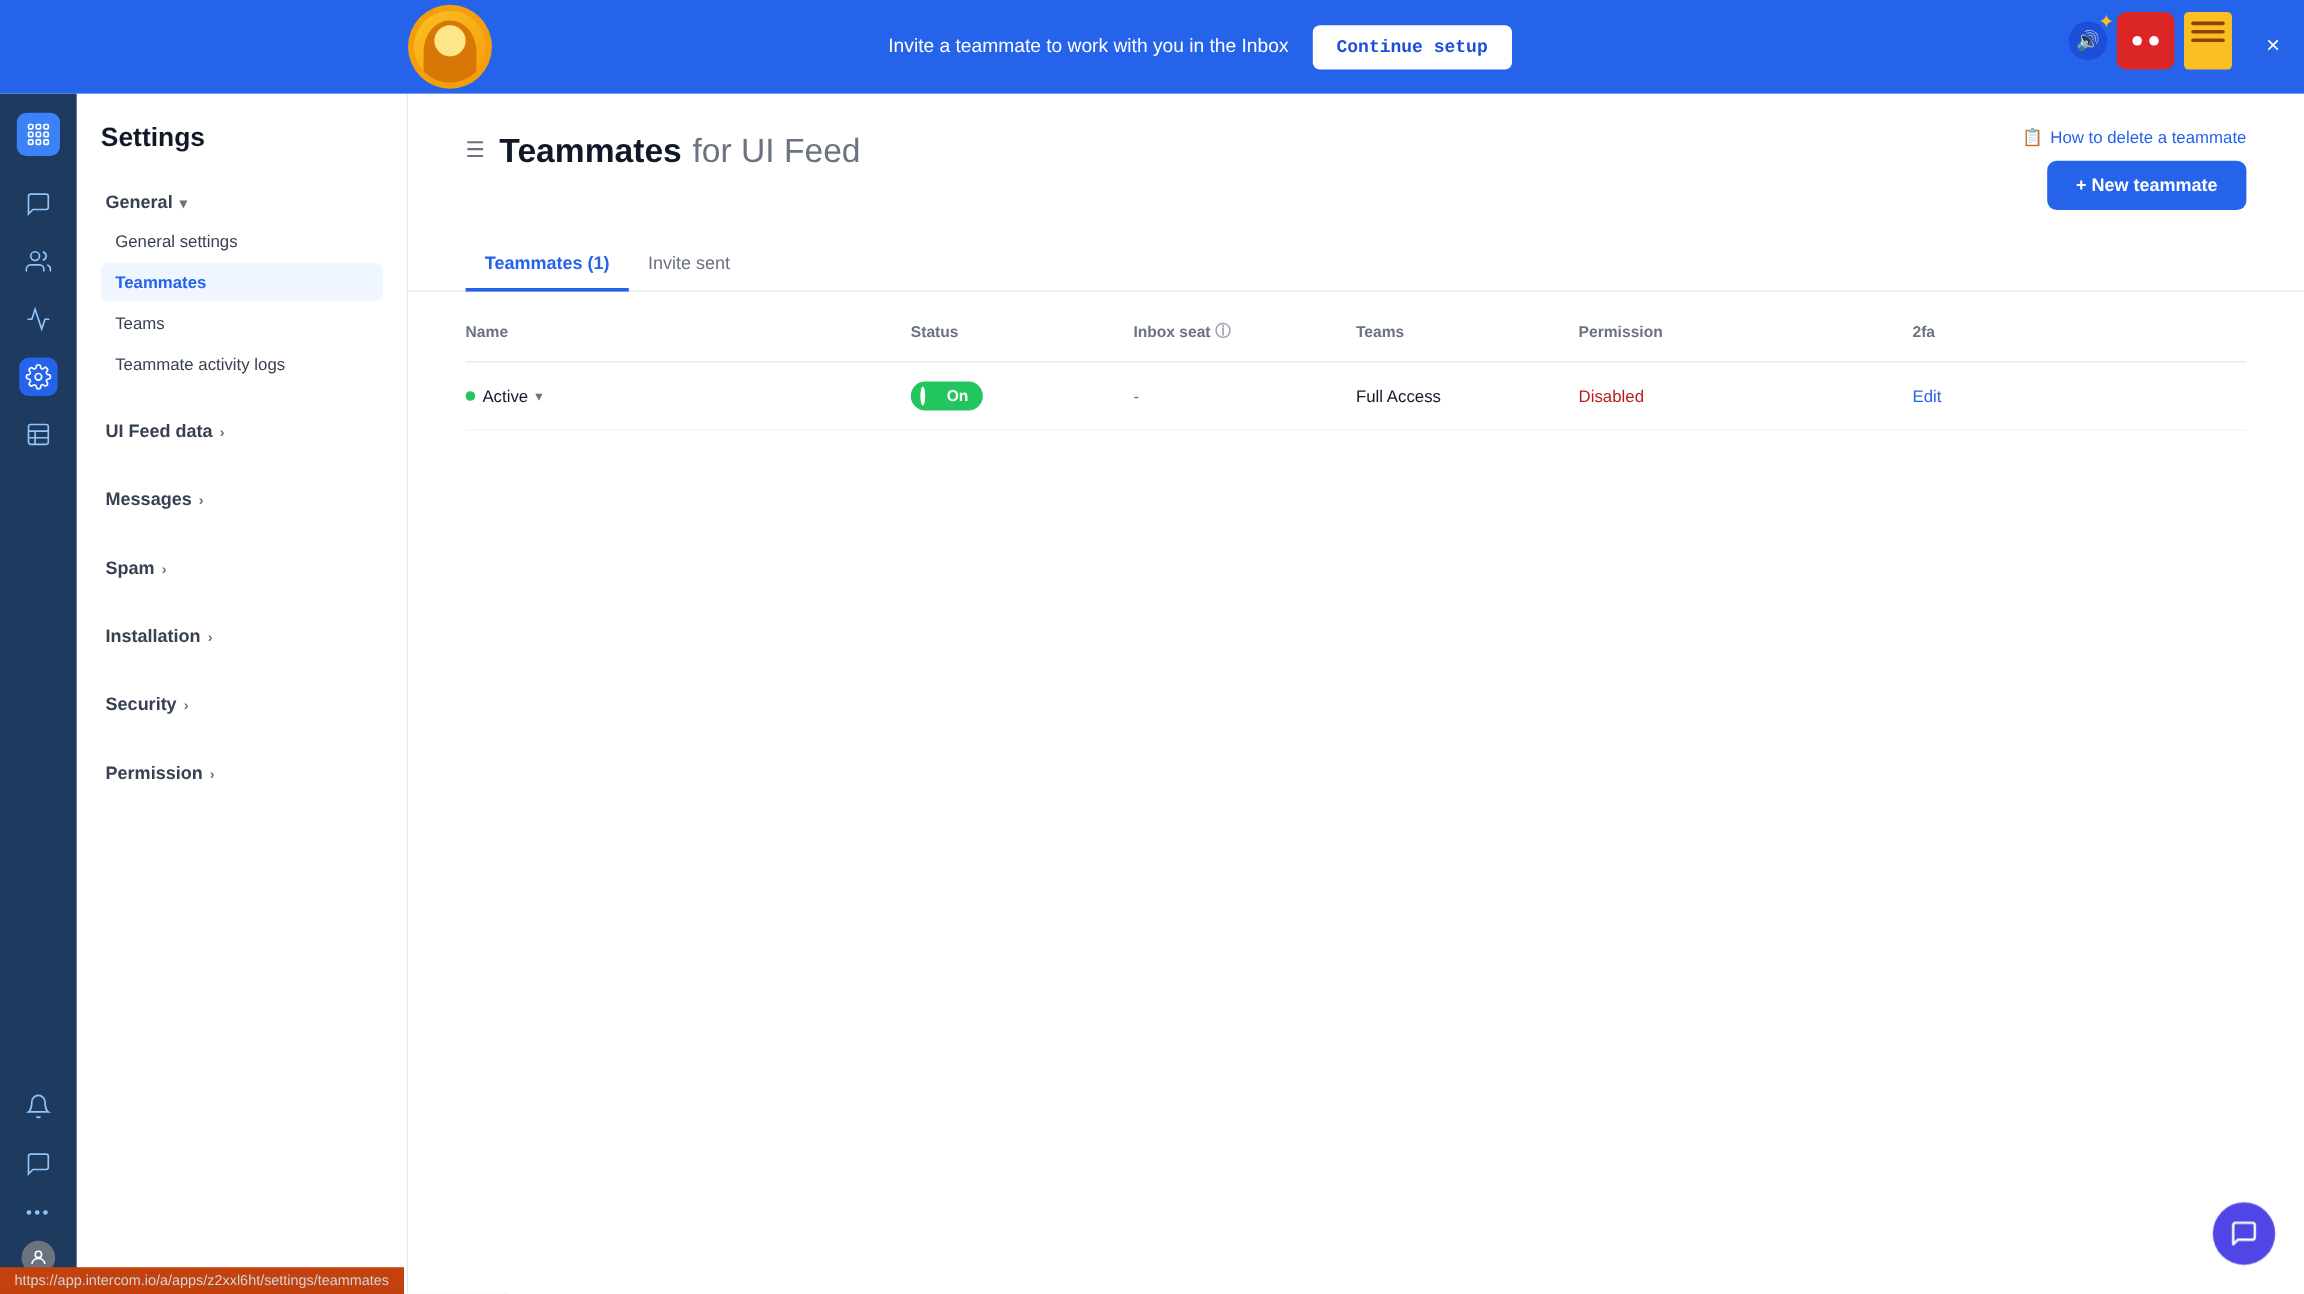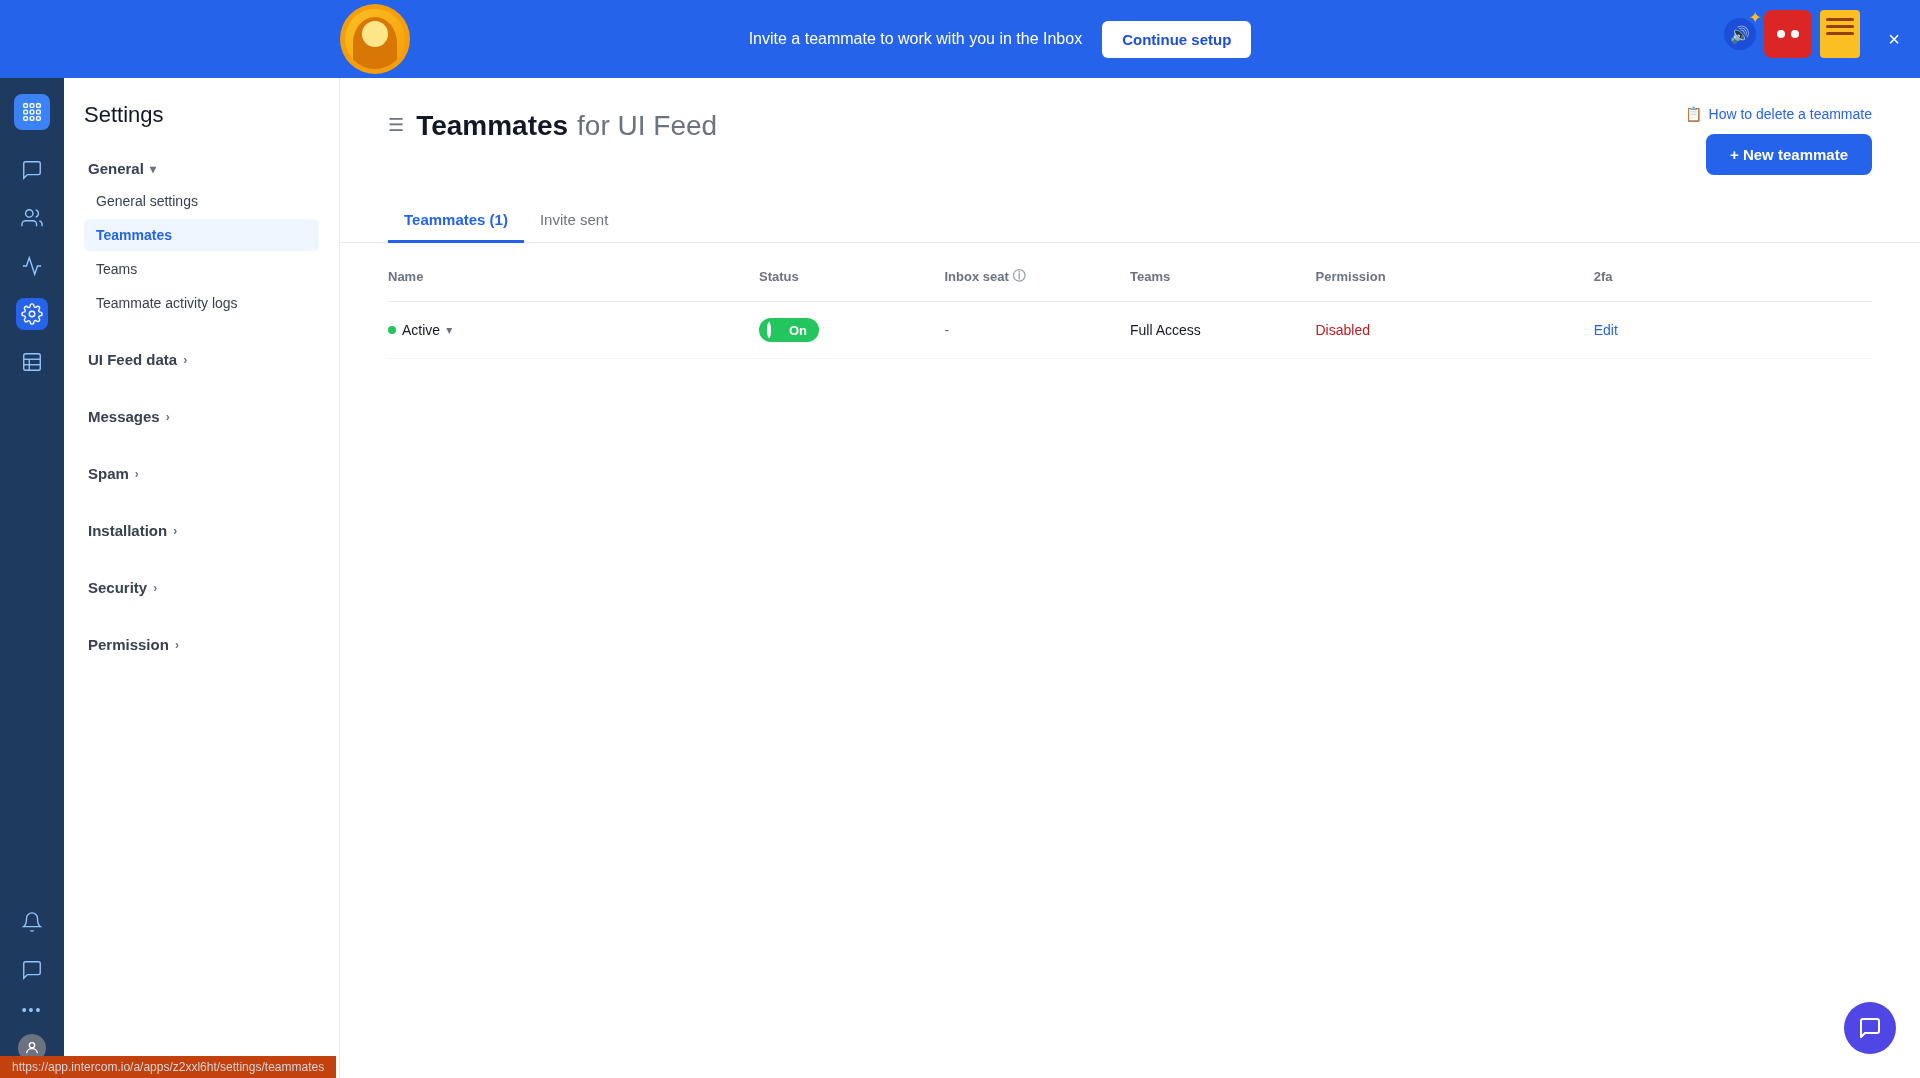--- a/index.html
+++ b/index.html
@@ -62,20 +62,21 @@
     .banner-btn {
       background: white;
       color: #1d4ed8;
       border: none;
       padding: 10px 20px;
       border-radius: 6px;
       font-size: 15px;
       font-weight: 600;
       cursor: pointer;
       margin-left: 20px;
+      font-family: Liberation Mono, monospace;
     }
     .banner-close {
       position: absolute;
       right: 20px;
       top: 50%;
       transform: translateY(-50%);
       color: white;
       font-size: 20px;
       cursor: pointer;
       background: none;
@@ -190,21 +191,21 @@
     
     .left-sidebar {
       width: 276px;
       background: white;
       border-right: 1px solid #e5e7eb;
       padding: 24px 20px;
       overflow-y: auto;
     }
     .sidebar-title {
       font-size: 22px;
-      font-weight: 400;
+      font-weight: 700;
       color: #111827;
       margin-bottom: 20px;
     }
     .sidebar-section {
       margin-bottom: 8px;
       margin-top: 24px;
     }
     .sidebar-section-header {
       display: flex;
       align-items: center;
@@ -402,21 +403,20 @@
       cursor: pointer;
     }
     .toggle-on {
       background: #22c55e;
       border-radius: 20px;
       padding: 4px 12px 4px 8px;
       color: white;
       font-size: 13px;
       font-weight: 600;
       display: flex;
-      align-items: center;
       gap: 18px;
       width: 60px;
     }
     .toggle-circle {
       width: 16px;
       height: 16px;
       background: white;
       border-radius: 50%;
     }
     .dash-cell {

